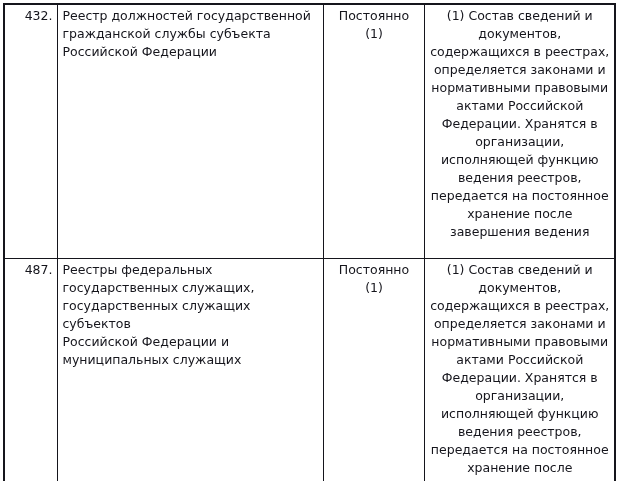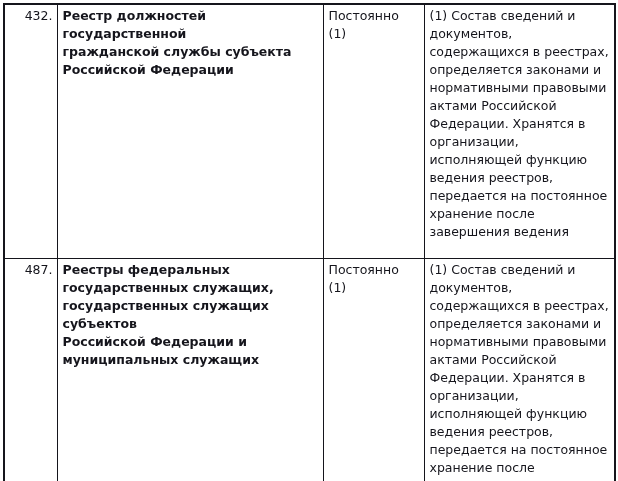--- a/index.html
+++ b/index.html
@@ -39,29 +39,29 @@
   tr.data-row td { height: 234px; }
   td.c-num {
     text-align: right;
     padding-right: 8px;
   }
   td.c-title {
     white-space: pre-line;
     text-align: left;
     overflow-wrap: anywhere;
     padding-right: 2px;
-    font-weight: bold;
   }
   td.c-ret {
+    text-align: center;
     padding-left: 2px;
     padding-right: 2px;
   }
   td.c-note {
     white-space: pre-line;
-    text-align: left;
+    text-align: center;
     overflow-wrap: anywhere;
     padding-right: 2px;
   }
 </style>
 </head>
 <body>
 
 <div class="doc-page">
   <table class="records-table">
     <colgroup>

